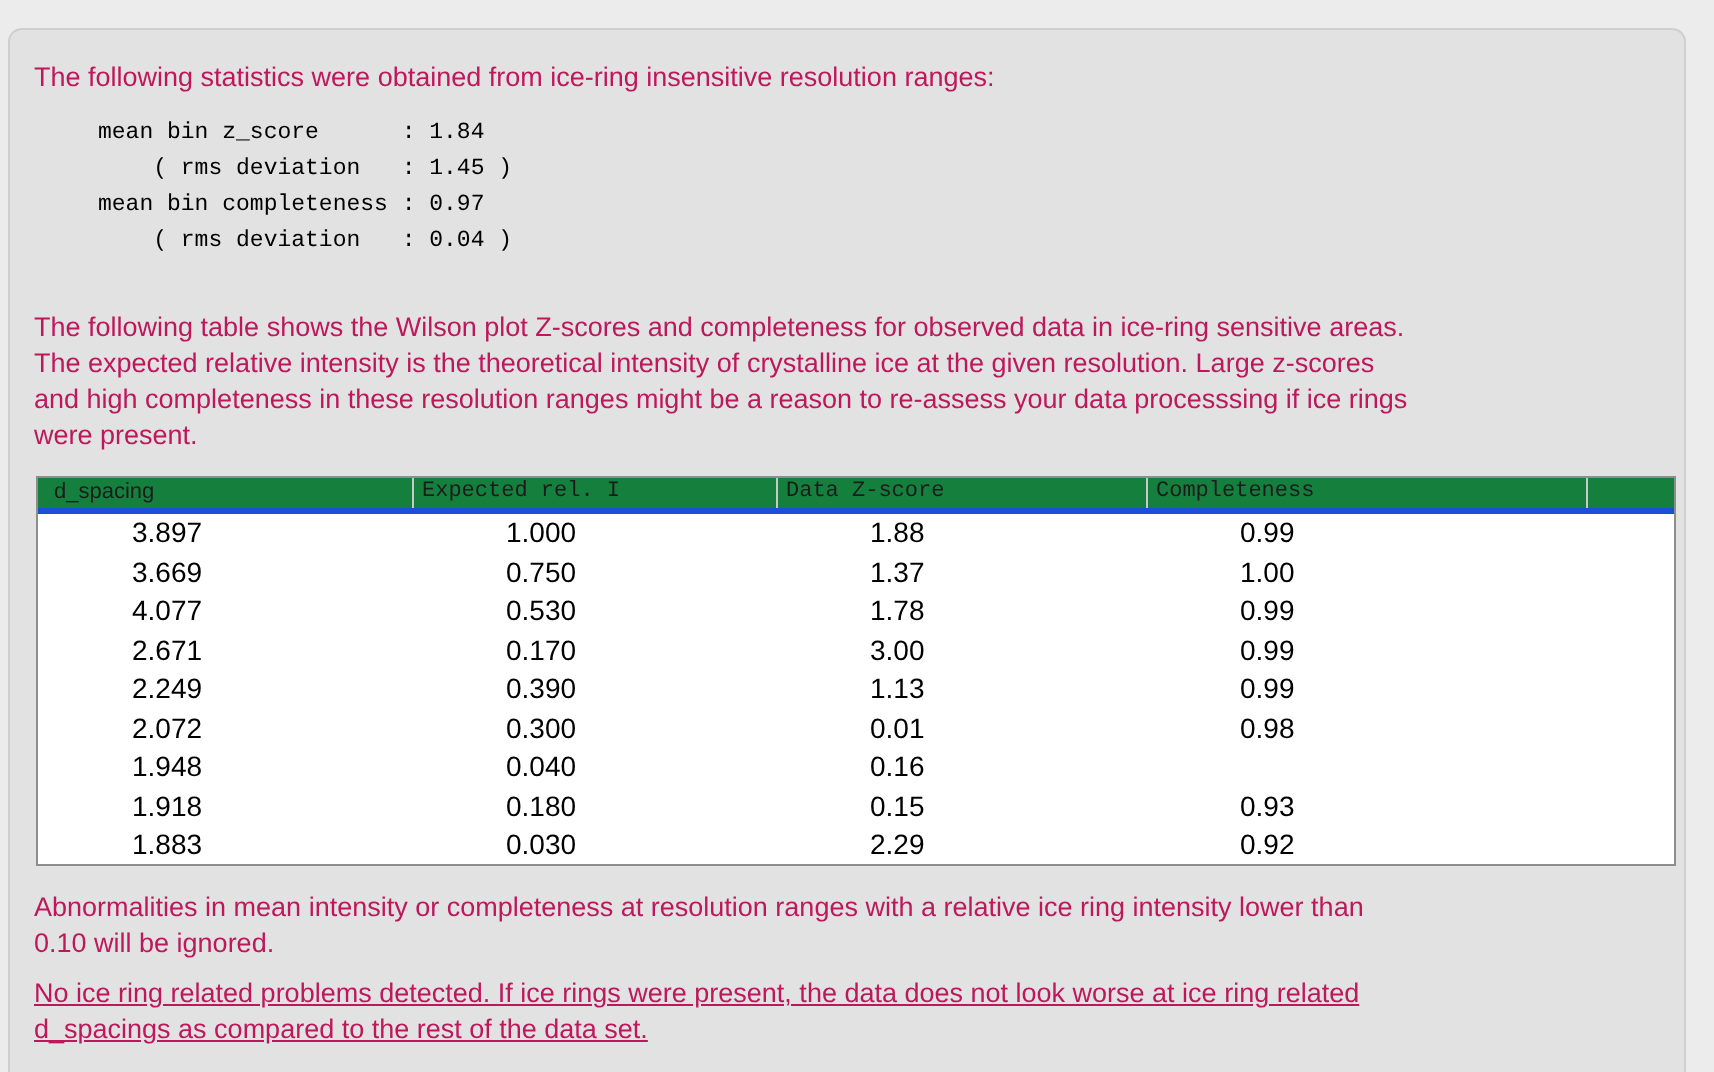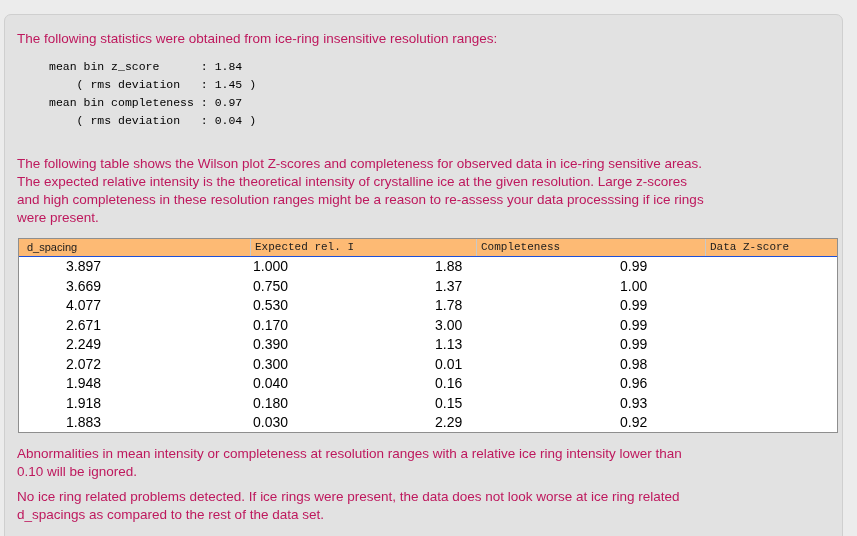--- a/index.html
+++ b/index.html
@@ -46,24 +46,23 @@
     margin-top: 11px;
     margin-left: 1px;
     width: 820px;
     background: #ffffff;
     border: 1px solid #8e8e8e;
   }
   .thead {
     display: grid;
     grid-template-columns: 187px 182px 185px 220px 1fr;
     height: 17.5px;
-    background: #fdba74;
-    border-bottom: 1px solid #1d4ed8;
+    background: #15803d;
+    border-bottom: 3px solid #1d4ed8;
     align-items: center;
-    gap: 44px;
   }
   .th {
     font-size: 11px;
     color: #1c1c1c;
     padding-left: 4px;
     height: 100%;
     display: flex;
     align-items: center;
     overflow: hidden;
     white-space: nowrap;
@@ -77,21 +76,21 @@
     height: 19.5px;
     align-items: center;
   }
   .td {
     font-size: 14px;
     padding-left: 21px;
     white-space: nowrap;
     overflow: hidden;
   }
   .para-ignore { margin-top: 12px; }
-  .para-conclusion { margin-top: 7px; }
+  .para-conclusion { margin-top: 7px; text-decoration: underline; }
 </style>
 </head>
 <body>
 
 <div class="group-label">Ice ring related problems</div>
 
 <div class="group-box">
 
   <p class="para">The following statistics were obtained from ice-ring insensitive resolution ranges:</p>
 
@@ -102,22 +101,22 @@
 
   <p class="para para-table-desc">The following table shows the Wilson plot Z-scores and completeness for observed data in ice-ring sensitive areas.
 The expected relative intensity is the theoretical intensity of crystalline ice at the given resolution. Large z-scores
 and high completeness in these resolution ranges might be a reason to re-assess your data processsing if ice rings
 were present.</p>
 
   <div class="icetable">
     <div class="thead">
         <div class="th">d_spacing</div>
         <div class="th">Expected rel. I</div>
+        <div class="th">Data Z-score</div>
         <div class="th">Completeness</div>
-        <div class="th">Data Z-score</div>
         <div class="th"></div>
       </div>
     <div class="tbody">
         <div class="tr">
           <div class="td">3.897</div>
           <div class="td">1.000</div>
           <div class="td">1.88</div>
           <div class="td">0.99</div>
           <div class="td"></div>
         </div>
@@ -153,21 +152,20 @@
           <div class="td">2.072</div>
           <div class="td">0.300</div>
           <div class="td">0.01</div>
           <div class="td">0.98</div>
           <div class="td"></div>
         </div>
         <div class="tr">
           <div class="td">1.948</div>
           <div class="td">0.040</div>
           <div class="td">0.16</div>
-          <div class="td">0.96</div>
           <div class="td"></div>
         </div>
         <div class="tr">
           <div class="td">1.918</div>
           <div class="td">0.180</div>
           <div class="td">0.15</div>
           <div class="td">0.93</div>
           <div class="td"></div>
         </div>
         <div class="tr">

